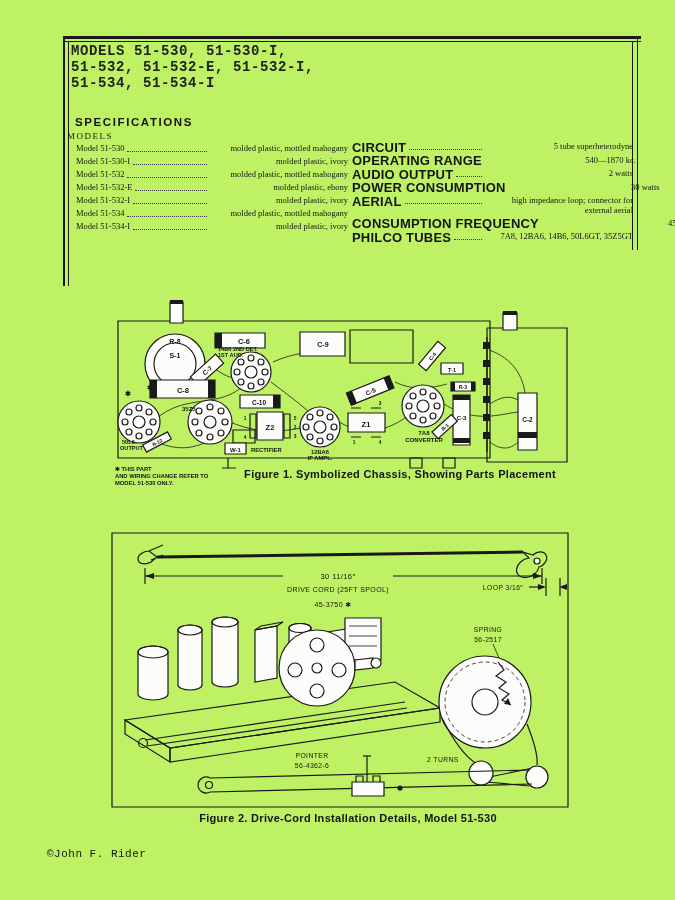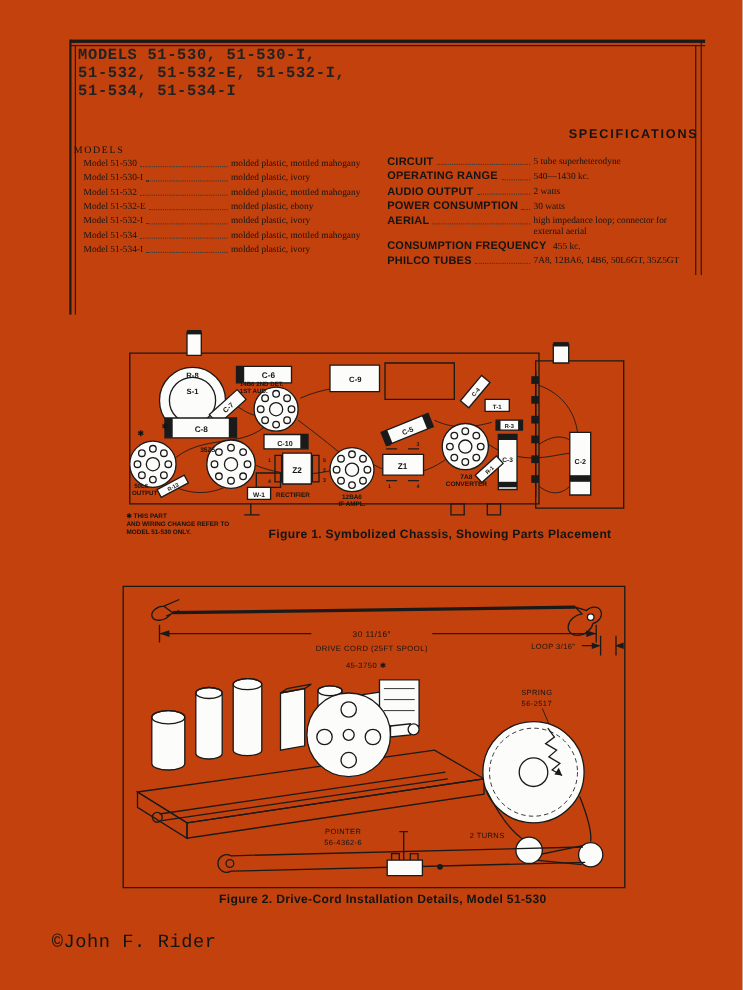--- a/index.html
+++ b/index.html
@@ -1,41 +1,41 @@
 <!DOCTYPE html>
 <html><head>
 <meta charset="utf-8">
 <style>
   html,body{margin:0;padding:0;background:#e8e8e4;}
-  #page{position:relative;width:675px;height:900px;background:#c2410c;color:#141414;
+  #page{position:relative;width:675px;height:900px;background:#bef264;color:#141414;
         font-family:"Liberation Serif",serif;overflow:hidden;}
   .rule{position:absolute;background:#1a1a1a;}
   
   #models{position:absolute;left:71px;top:43px;font-family:"Liberation Mono","DejaVu Sans Mono",monospace;
           font-size:14px;line-height:16px;font-weight:bold;letter-spacing:.6px;color:#222;}
   
-  #spec-title{position:absolute;left:75px;top:116px;width:560px;text-align:right;
+  #spec-title{position:absolute;left:75px;top:116px;width:560px;text-align:left;
               font-family:"Liberation Sans",sans-serif;font-weight:bold;font-size:11.5px;letter-spacing:1.6px;}
   #cabinet-heading{position:absolute;left:67px;top:131px;font-size:9px;letter-spacing:1.5px;}
-  .spec-col{position:absolute;}
+  .spec-col{position:absolute;text-align:right;}
   #cabinet-rows{left:76px;top:144px;width:272px;}
   #spec-rows{left:352px;top:142px;width:281px;}
   .spec-row{display:grid;grid-template-columns:auto 1fr 138px;font-size:8.5px;line-height:9.5px;margin-bottom:3px;}
   #spec-rows .spec-row{grid-template-columns:auto 1fr 148px;margin-bottom:3.5px;}
   .spec-row .lbl{white-space:nowrap;padding-right:2px;}
-  #spec-rows .lbl{font-family:"Liberation Sans",sans-serif;font-weight:bold;font-size:10px;letter-spacing:.2px;padding-top:.5px;}
+  #spec-rows .lbl{font-family:"Liberation Sans",sans-serif;font-weight:bold;font-size:13px;letter-spacing:.2px;padding-top:.5px;}
   .spec-row .leader{border-bottom:1.5px dotted #3a3a3a;margin:0 3px 2px 1px;height:7px;}
   .spec-row .val{}
   
   .fig-caption{position:absolute;font-family:"Liberation Sans",sans-serif;font-weight:bold;
                font-size:11px;letter-spacing:.3px;text-align:center;}
-  #fig1-caption{left:180px;top:480px;width:440px;}
+  #fig1-caption{left:180px;top:468px;width:440px;}
   #fig2-caption{left:118px;top:812px;width:460px;}
   #copyright{position:absolute;left:47px;top:848px;font-family:"Liberation Mono","DejaVu Sans Mono",monospace;
-             font-size:17px;letter-spacing:.5px;}
+             font-size:11px;letter-spacing:.5px;}
   svg{position:absolute;}
   svg *{vector-effect:non-scaling-stroke;}
   .ln{stroke:#1a1a1a;fill:none;stroke-width:1.2;}
   .thin{stroke:#1a1a1a;fill:none;stroke-width:.8;}
   .wht{fill:#fcfcfa;stroke:#1a1a1a;stroke-width:1.2;}
   .blk{fill:#1a1a1a;stroke:none;}
   .flab{font-family:"Liberation Sans",sans-serif;font-weight:bold;fill:#141414;}
   .hand{font-family:"Liberation Sans",sans-serif;fill:#141414;letter-spacing:.4px;}
 </style>
 </head>
@@ -99,21 +99,21 @@
 
   <div id="spec-rows" class="spec-col">
     <div class="spec-row">
         <span class="lbl">CIRCUIT</span>
         <span class="leader"></span>
         <span class="val">5 tube superheterodyne</span>
       </div>
     <div class="spec-row">
         <span class="lbl">OPERATING RANGE</span>
         <span class="leader"></span>
-        <span class="val">540—1430 kc.</span>
+        <span class="val">540—1870 kc.</span>
       </div>
     <div class="spec-row">
         <span class="lbl">AUDIO OUTPUT</span>
         <span class="leader"></span>
         <span class="val">2 watts</span>
       </div>
     <div class="spec-row">
         <span class="lbl">POWER CONSUMPTION</span>
         <span class="leader"></span>
         <span class="val">30 watts</span>

